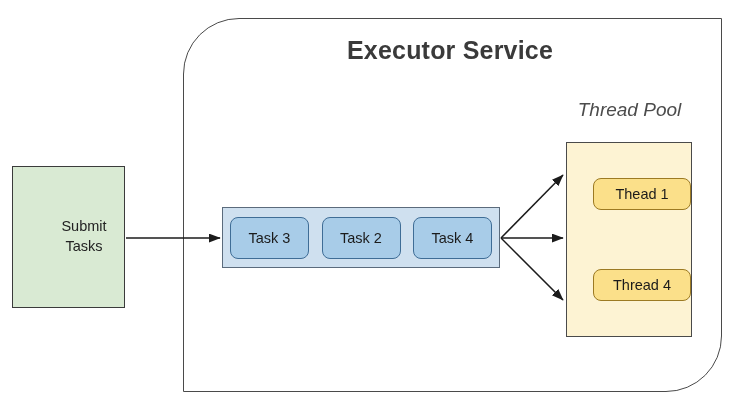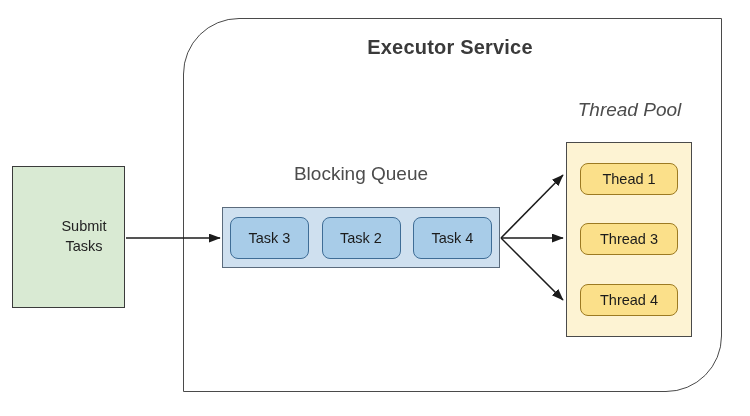--- a/index.html
+++ b/index.html
@@ -30,21 +30,21 @@
     background: transparent;
     box-sizing: border-box;
   }
 
   .executor-title {
     position: absolute;
     left: 280px;
     top: 36px;
     width: 340px;
     text-align: center;
-    font-size: 20px;
+    font-size: 25px;
     font-weight: bold;
     color: #3a3a3a;
     letter-spacing: 0.2px;
     white-space: nowrap;
   }
 
   
   .submit-box {
     position: absolute;
     left: 12px;
@@ -123,21 +123,21 @@
     position: absolute;
     left: 566px;
     top: 142px;
     width: 126px;
     height: 195px;
     background: #fdf3d3;
     border: 1.4px solid #4a4a4a;
     box-sizing: border-box;
     display: flex;
     flex-direction: column;
-    align-items: center;
+    align-items: flex-end;
     justify-content: space-around;
     padding: 6px 0;
   }
   .thread-box {
     width: 98px;
     height: 32px;
     background: #fbe08a;
     border: 1.4px solid #9c7a22;
     border-radius: 8px;
     display: flex;
@@ -165,42 +165,38 @@
 
   <div class="executor-container"></div>
 
   <div class="executor-title">Executor Service</div>
 
   <div class="submit-box">
     <span class="submit-label">Submit
 Tasks</span>
   </div>
 
-  <div class="queue-title">Blocking Queue</div>
 
   <div class="queue-box">
     <div class="task-box">
       <span>Task 3</span>
     </div>
     <div class="task-box">
       <span>Task 2</span>
     </div>
     <div class="task-box">
       <span>Task 4</span>
     </div>
   </div>
 
   <div class="pool-title">Thread Pool</div>
 
   <div class="pool-box">
     <div class="thread-box">
       <span>Thead 1</span>
-    </div>
-    <div class="thread-box">
-      <span>Thread 3</span>
     </div>
     <div class="thread-box">
       <span>Thread 4</span>
     </div>
   </div>
 
   <svg class="arrows" width="750" height="416" viewBox="0 0 750 416">
     <defs>
       <marker id="ah" markerWidth="9" markerHeight="9" refX="7.5" refY="3" orient="auto" markerUnits="strokeWidth">
         <path d="M0,0 L8,3 L0,6 z" fill="#1b1b1b"></path>

